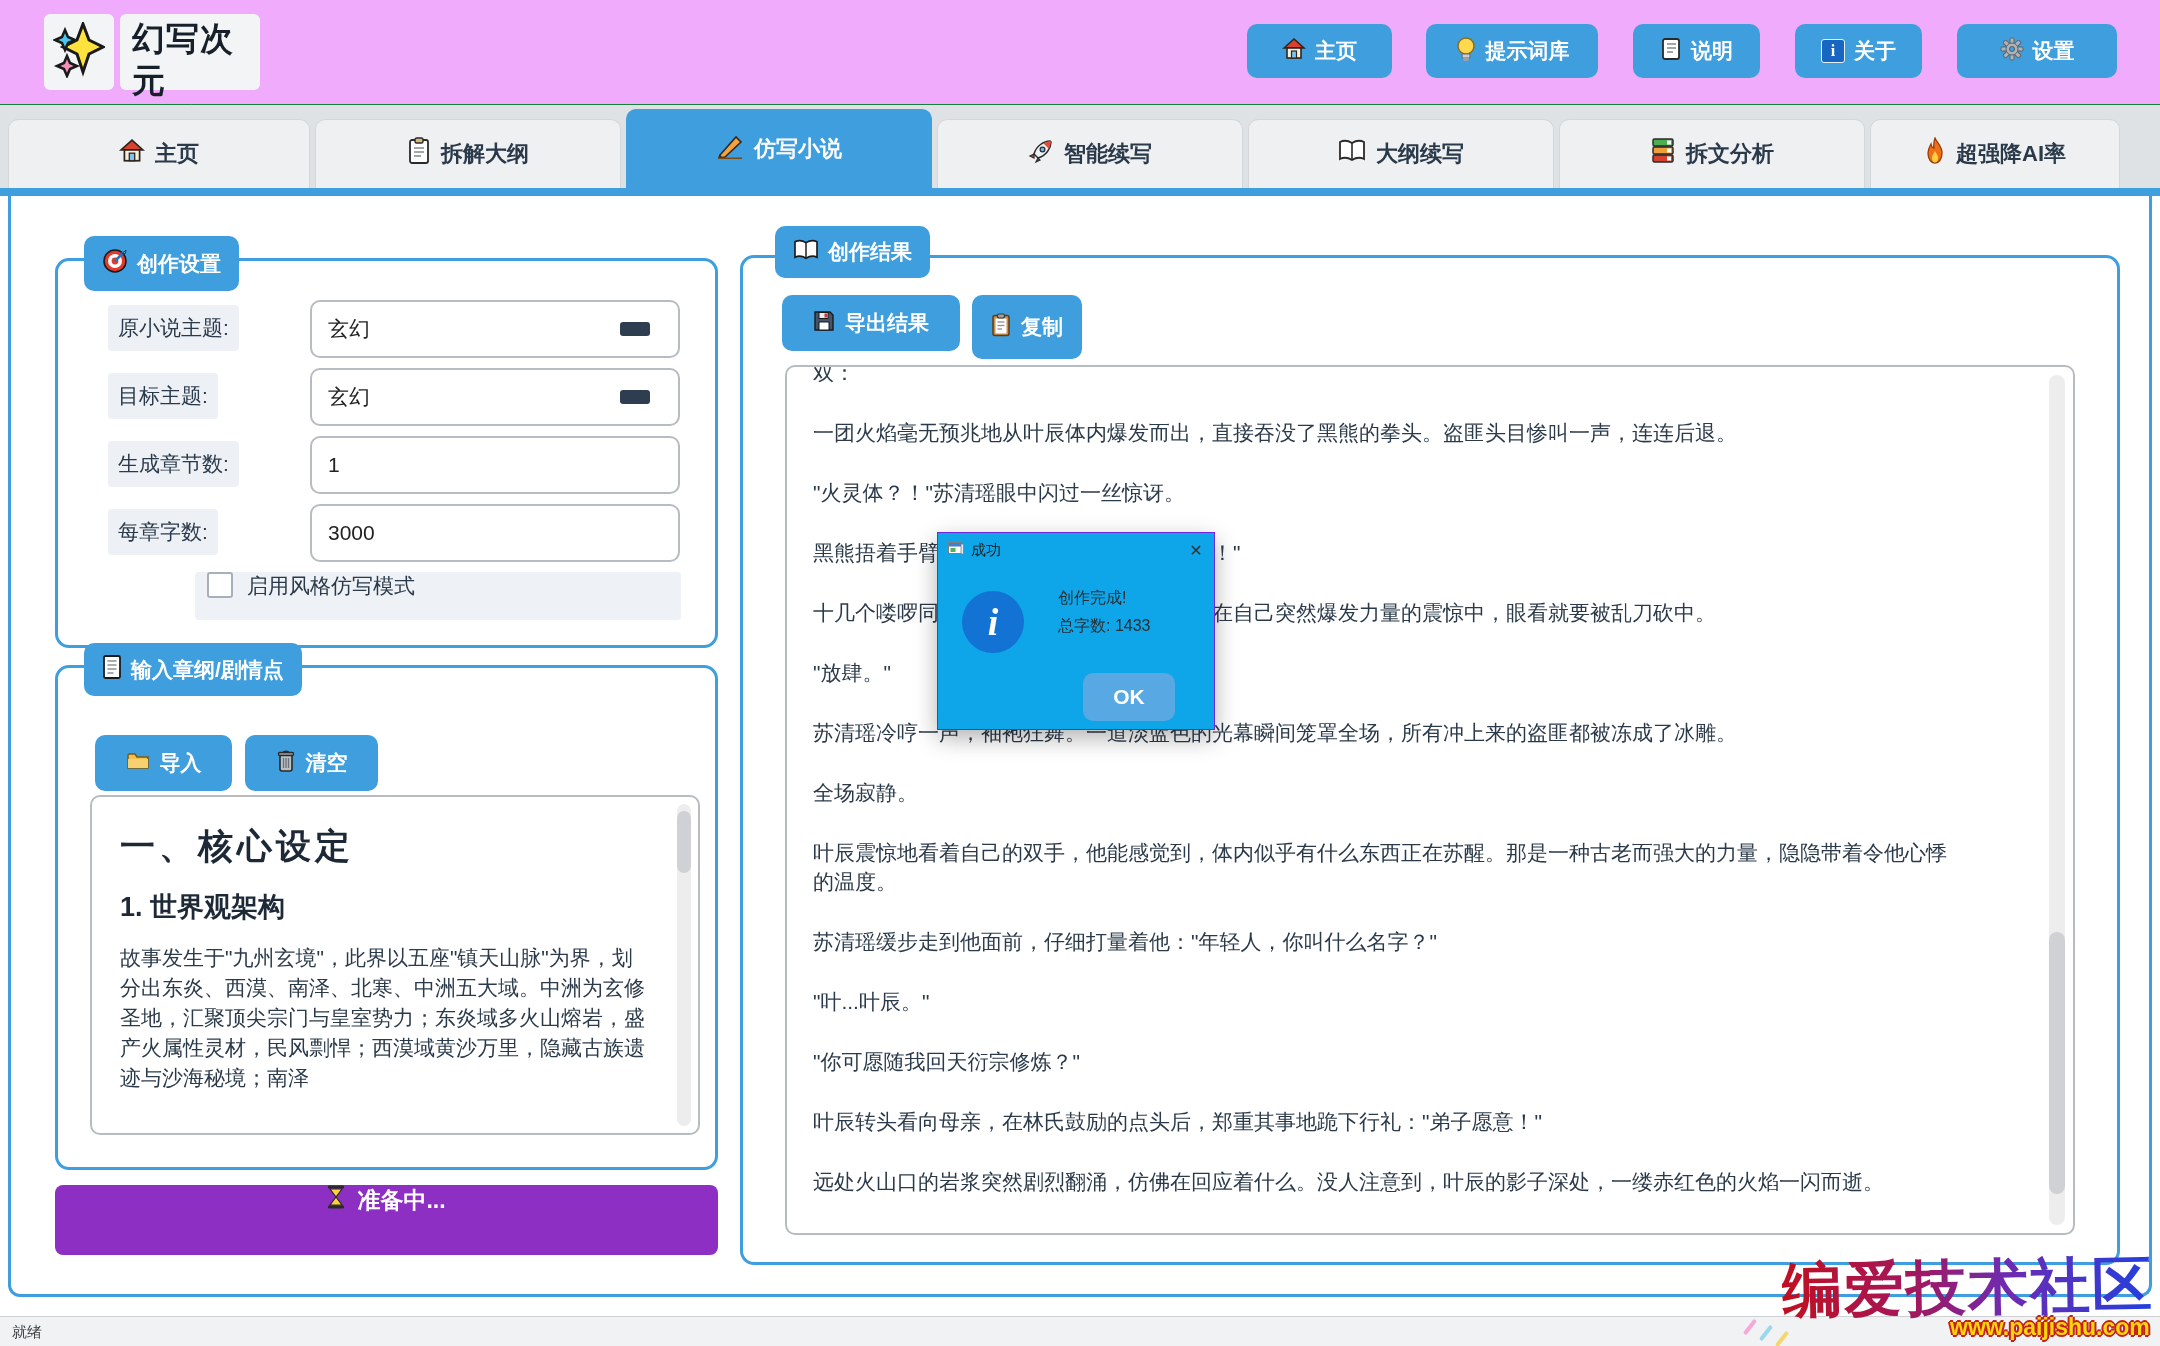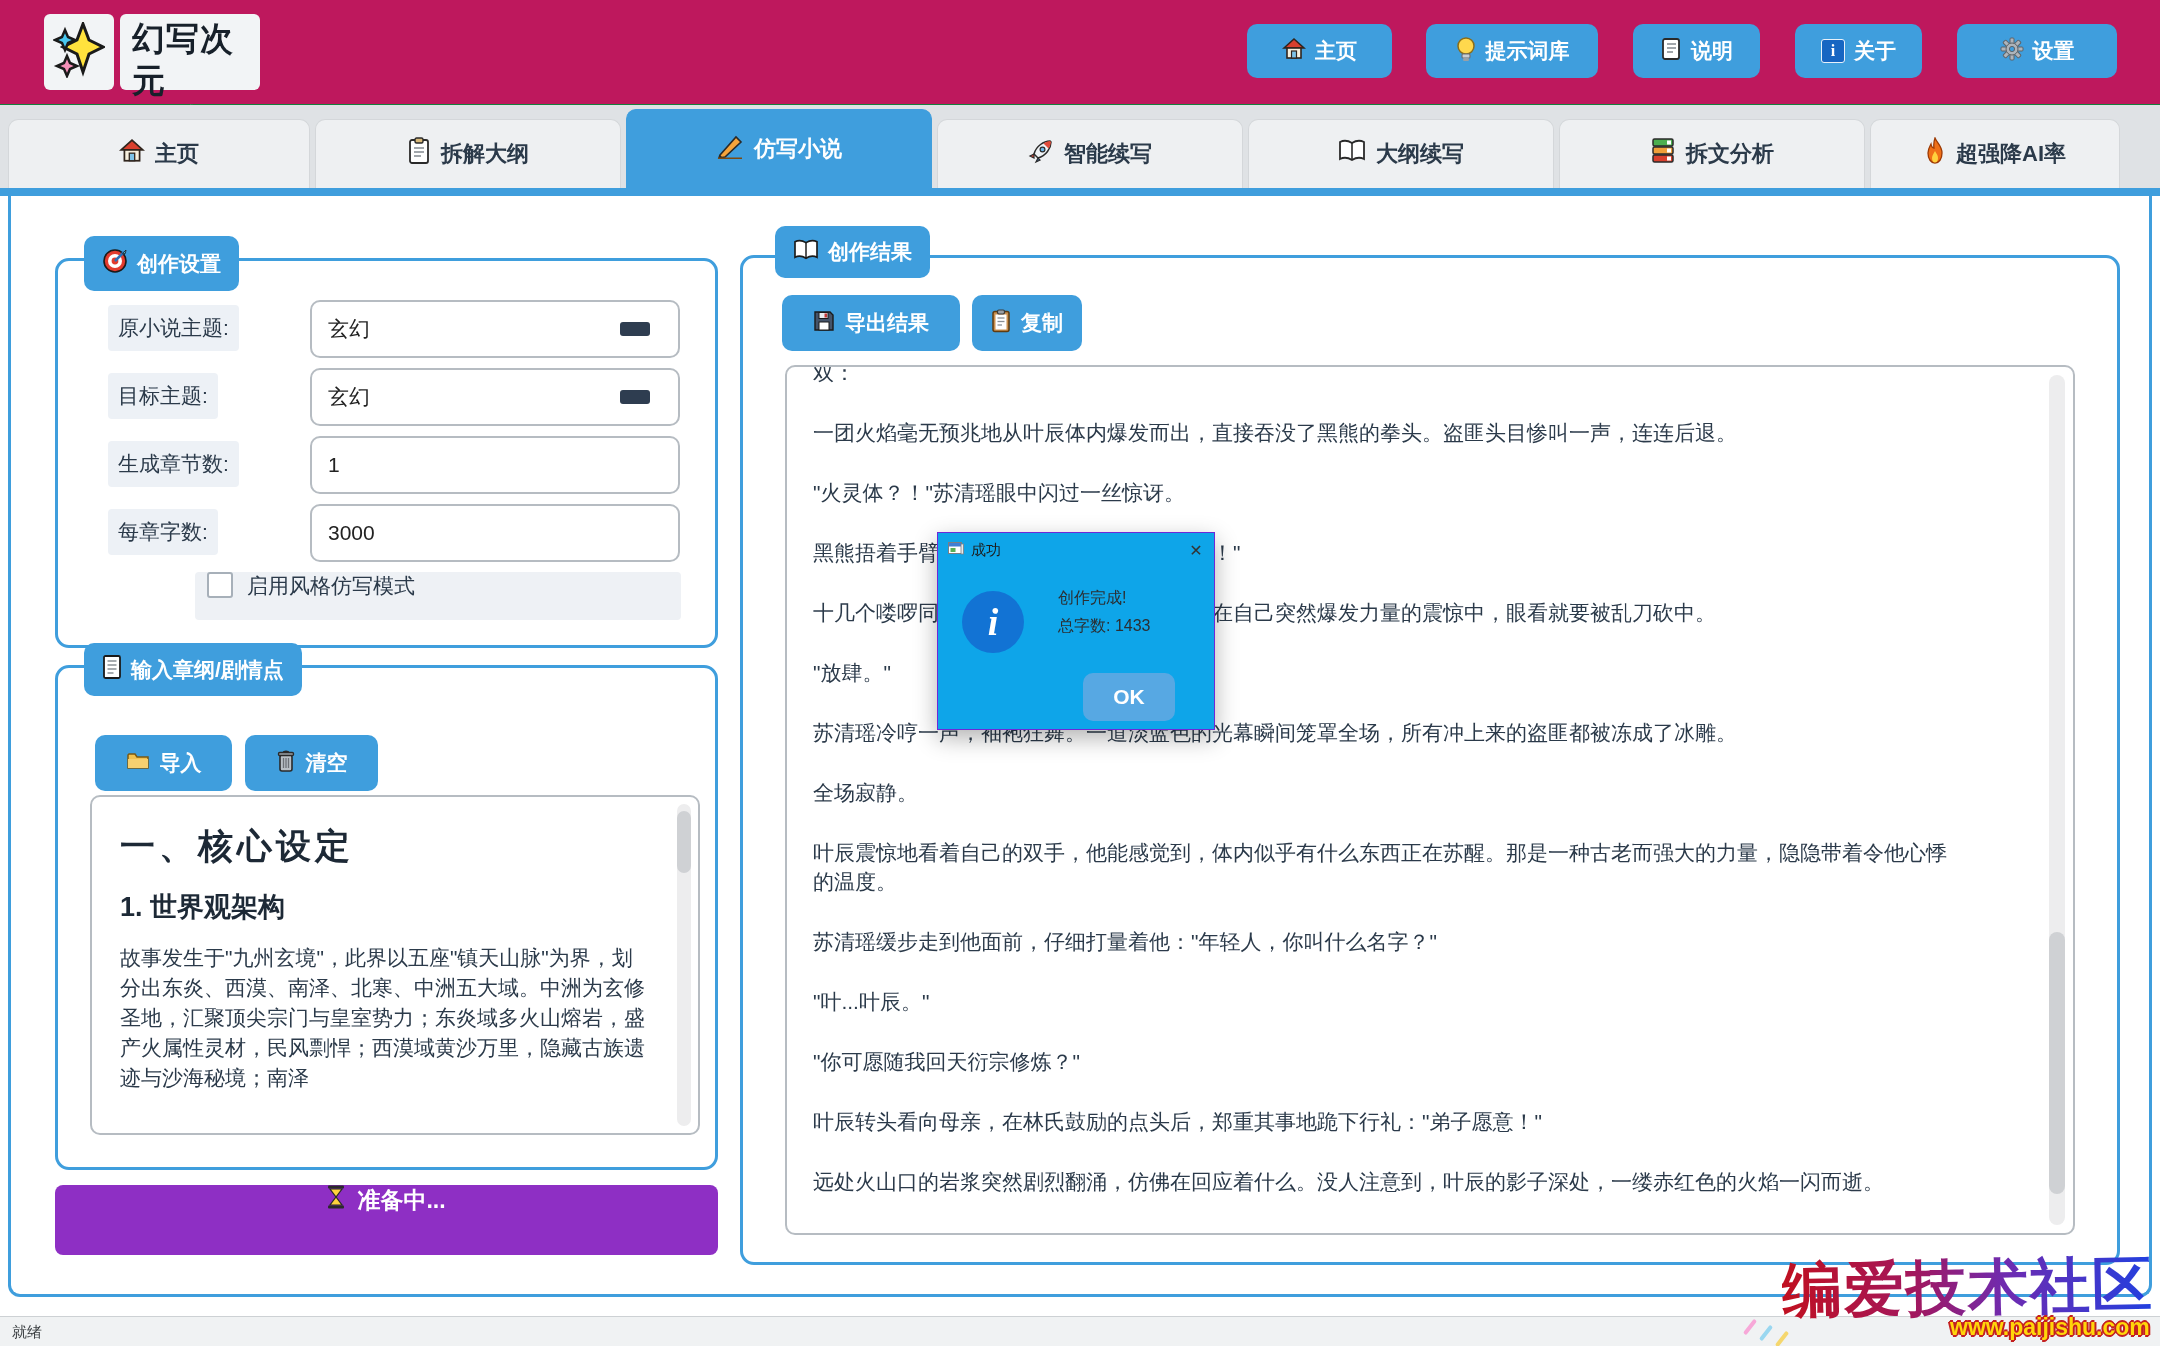--- a/index.html
+++ b/index.html
@@ -1,20 +1,20 @@
 <!DOCTYPE html>
 <html><head>
 <meta charset="utf-8">
 <style>
   html,body{margin:0;padding:0;background:#fff;}
   body{font-family:"Liberation Sans","DejaVu Sans",sans-serif;}
   .app{position:relative;width:2160px;height:1346px;overflow:hidden;background:#fff;}
 
   
-  .header{position:absolute;left:0;top:0;width:2160px;height:104px;background:#be185d;border-bottom:6px solid #15803d;}
+  .header{position:absolute;left:0;top:0;width:2160px;height:104px;background:#f0abfc;border-bottom:6px solid #15803d;}
   .logo-box{position:absolute;left:44px;top:14px;width:70px;height:76px;background:#f2f4f6;border-radius:6px;display:flex;align-items:center;justify-content:center;}
   .title-box{position:absolute;left:120px;top:14px;width:140px;height:76px;background:#f2f4f6;border-radius:6px;padding:4px 12px;box-sizing:border-box;}
   .app-title{font-size:33px;font-weight:bold;color:#17202a;letter-spacing:1px;line-height:42px;}
   .app-version{font-size:15px;color:#9aa3ab;line-height:20px;}
   .hbtn{position:absolute;top:24px;height:54px;background:#3f9edd;border-radius:10px;color:#fff;font-size:21px;font-weight:bold;display:flex;align-items:center;justify-content:center;gap:9px;cursor:pointer;box-sizing:border-box;}
 
   
   .tabbar{position:absolute;left:0;top:105px;width:2160px;height:83px;background:#dfe2e5;}
   .tab{position:absolute;top:14px;height:69px;background:#eef0f2;border:1px solid #d4d7da;border-bottom:none;border-radius:10px 10px 0 0;display:flex;align-items:center;justify-content:center;gap:10px;font-size:22px;font-weight:bold;color:#2b3a4a;box-sizing:border-box;cursor:pointer;}
   .tab.active{top:4px;height:79px;background:#3f9edd;border-color:#3f9edd;color:#fff;}
@@ -327,21 +327,21 @@
     <span class="icon">
       <svg width="22" height="22" viewBox="0 0 22 22">
           <path d="M2 2 L17 2 L20 5 L20 20 L2 20 Z" fill="#44546a" stroke="#1a1a1a" stroke-width="1.4"></path>
           <rect x="6" y="12" width="10" height="8" fill="#fff" stroke="#1a1a1a" stroke-width="1"></rect>
           <rect x="6" y="2.5" width="9" height="6" fill="#e8ecf0" stroke="#1a1a1a" stroke-width="1"></rect>
           <rect x="11.5" y="3.5" width="2.5" height="4" fill="#c43a3a"></rect>
         </svg>
     </span>
     <span>导出结果</span>
   </div>
-  <div class="btn-blue" style="left:972px;top:295px;width:110px;height:56px;">
+  <div class="btn-blue" style="left:972px;top:295px;width:110px;height:64px;">
     <span class="icon">
       <svg width="20" height="24" viewBox="0 0 20 24">
           <rect x="2" y="2.5" width="16" height="20" rx="2" fill="#c98f4e" stroke="#5f3c12" stroke-width="1.5"></rect>
           <rect x="4.5" y="5.5" width="11" height="15" fill="#fff"></rect>
           <rect x="6.5" y="1" width="7" height="4" rx="1.4" fill="#9aa0a6" stroke="#3a3a3a" stroke-width="1.2"></rect>
           <line x1="6.5" y1="9" x2="13.5" y2="9" stroke="#8a9096" stroke-width="1.3"></line>
           <line x1="6.5" y1="12.5" x2="13.5" y2="12.5" stroke="#8a9096" stroke-width="1.3"></line>
           <line x1="6.5" y1="16" x2="11" y2="16" stroke="#8a9096" stroke-width="1.3"></line>
         </svg>
     </span>

